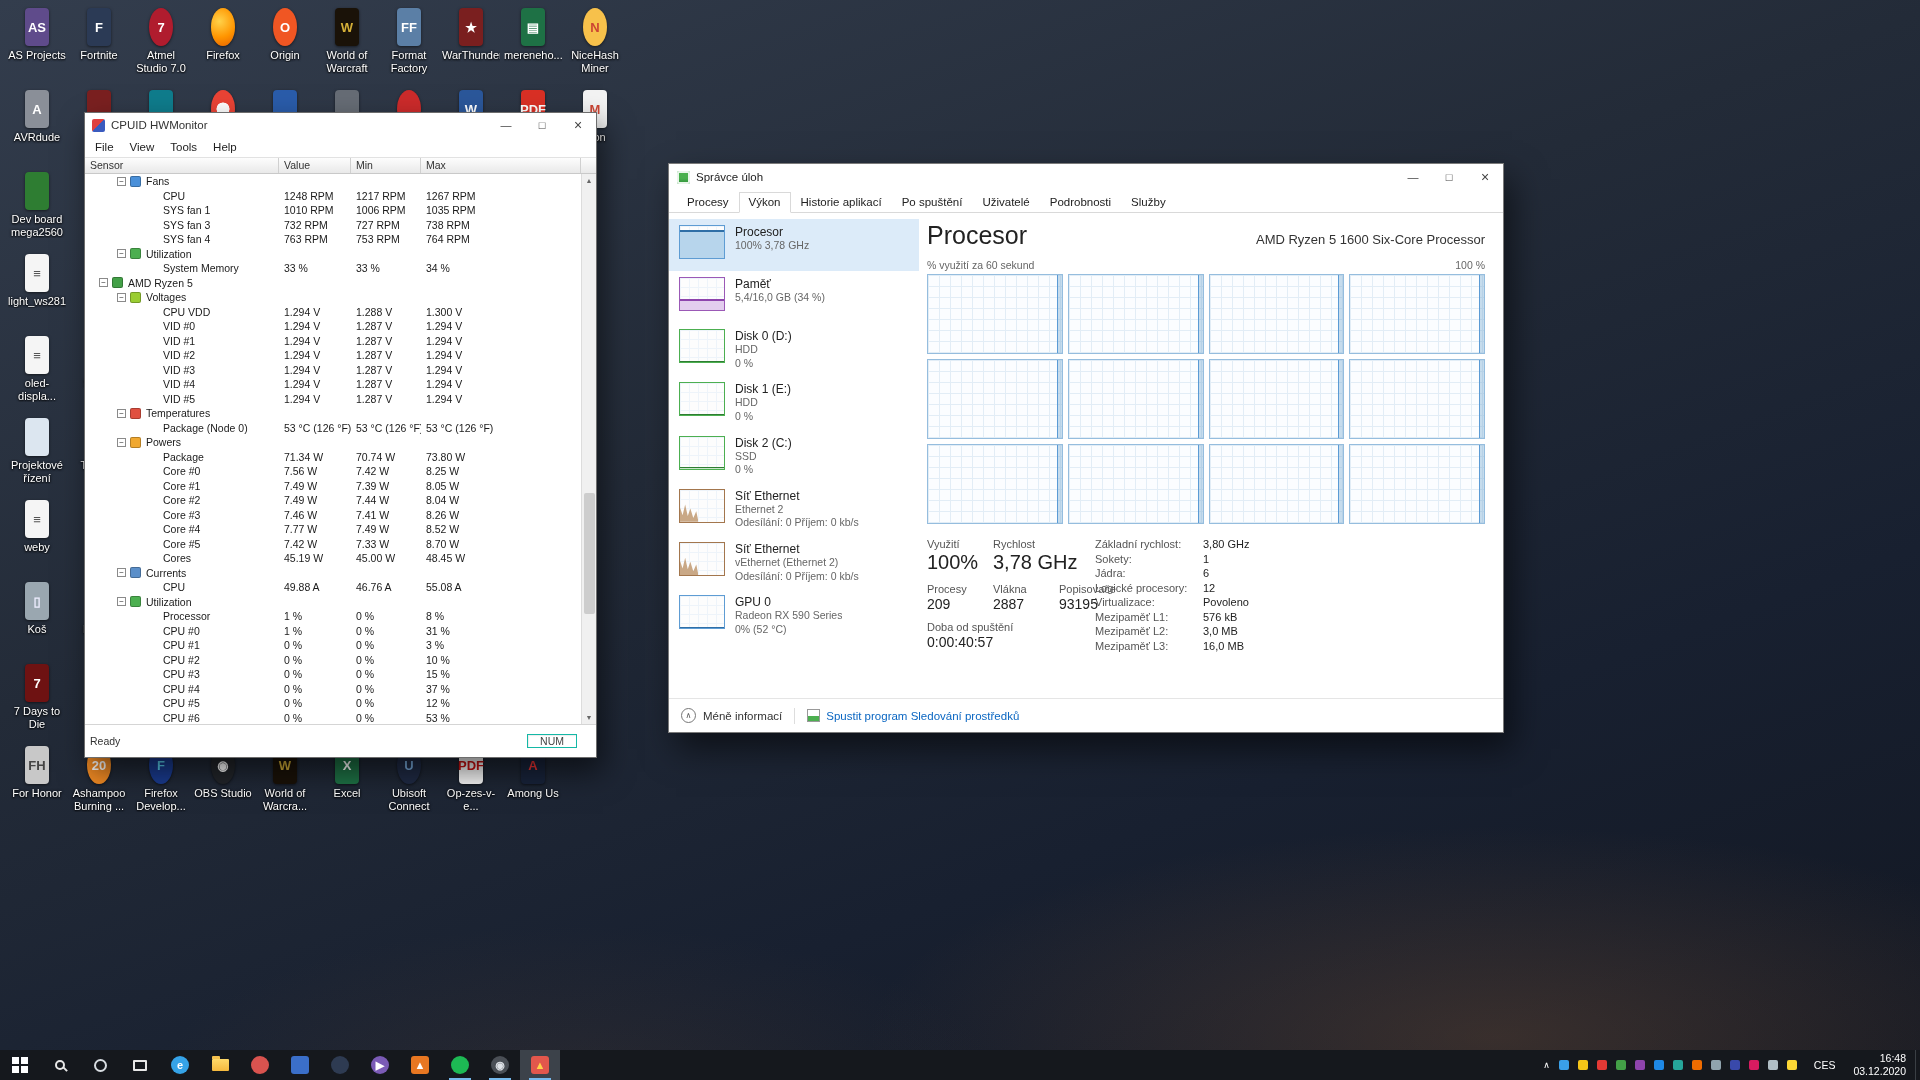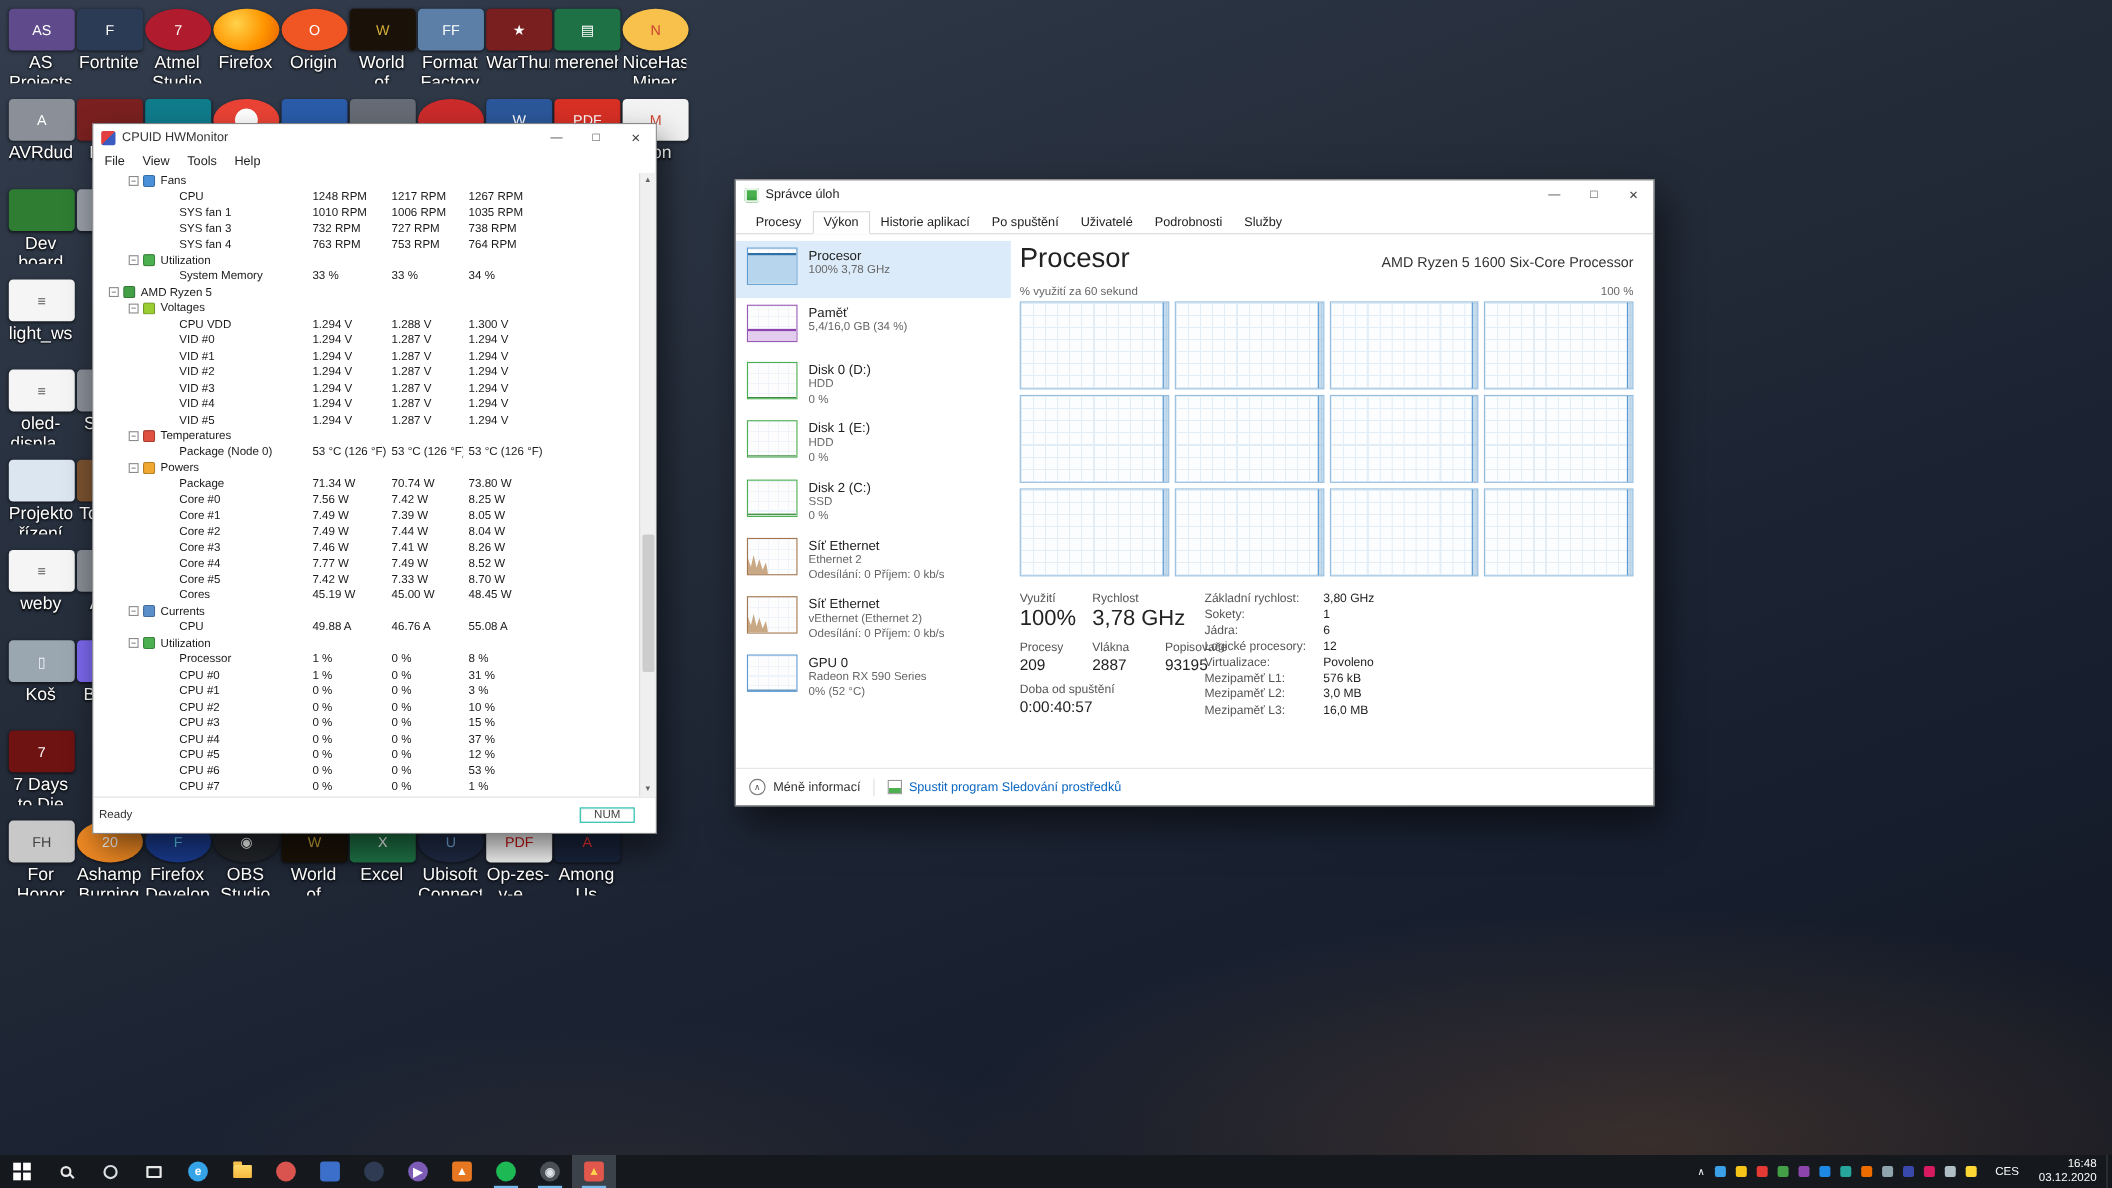--- a/index.html
+++ b/index.html
@@ -4,24 +4,24 @@
 <style>
 *{margin:0;padding:0;box-sizing:border-box}
 html,body{width:1920px;height:1080px;overflow:hidden;font-family:"Liberation Sans",sans-serif;background:#10141b}
 #desktop{position:absolute;inset:0;
  background:
   radial-gradient(900px 300px at 78% 96%, rgba(125,85,55,.35), rgba(0,0,0,0) 70%),
   radial-gradient(600px 220px at 30% 100%, rgba(95,70,50,.22), rgba(0,0,0,0) 70%),
   linear-gradient(160deg,#333d4d 0%,#232b38 40%,#182030 70%,#121722 100%);}
 #desktop-icons{position:absolute;inset:0;z-index:1}
 .dicon{position:absolute;width:58px;text-align:center;cursor:pointer}
-.dimg{width:60px;height:38px;margin:0 auto;border-radius:4px;display:flex;align-items:center;justify-content:center;
- font-size:13px;font-weight:normal;box-shadow:0 1px 3px rgba(0,0,0,.55)}
+.dimg{width:24px;height:38px;margin:0 auto;border-radius:4px;display:flex;align-items:center;justify-content:center;
+ font-size:13px;font-weight:bold;box-shadow:0 1px 3px rgba(0,0,0,.55)}
 .dimg.round{border-radius:50%}
-.dlabel{margin-top:3px;font-size:16px;color:#fff;text-shadow:0 1px 2px #000,0 0 3px rgba(0,0,0,.8);line-height:1.15;max-height:27px;overflow:hidden}
+.dlabel{margin-top:3px;font-size:11px;color:#fff;text-shadow:0 1px 2px #000,0 0 3px rgba(0,0,0,.8);line-height:1.15;max-height:27px;overflow:hidden}
 
 
 #hwmonitor{position:absolute;left:84px;top:112px;width:513px;height:646px;background:#fff;border:1px solid #6d6d6d;
  box-shadow:6px 14px 28px rgba(0,0,0,.55);display:flex;flex-direction:column;z-index:5}
 .hw-titlebar{height:24px;display:flex;align-items:center;padding-left:7px;font-size:11.5px;color:#333;background:#fff;flex:none}
 .hw-appicon{width:13px;height:13px;margin-right:6px;border-radius:2px;background:linear-gradient(135deg,#e04040 0 50%,#3a5bbf 50% 100%)}
 .wcontrols{margin-left:auto;display:flex;height:100%}
 .wbtn{width:36px;height:100%;display:flex;align-items:center;justify-content:center;font-size:11px;color:#444;cursor:pointer}
 .wbtn.closebtn{font-size:14px}
 .hw-menubar{height:20px;display:flex;align-items:center;font-size:11.5px;color:#222;padding-left:2px;background:#fff;flex:none}
@@ -293,20 +293,26 @@
           <span class="wbtn">□</span>
           <span class="wbtn closebtn">×</span>
         </span>
     </div>
     <div class="hw-menubar" id="hw-menubar">
         <span class="menuitem">File</span>
         <span class="menuitem">View</span>
         <span class="menuitem">Tools</span>
         <span class="menuitem">Help</span>
       </div>
+    <div class="hw-header" id="hw-header">
+        <div class="hw-hc hw-c1">Sensor</div>
+        <div class="hw-hc hw-c2">Value</div>
+        <div class="hw-hc hw-c3">Min</div>
+        <div class="hw-hc hw-c4">Max</div>
+      </div>
     <div class="hw-rows" id="hw-rows">
       <div class="vscroll">
         <span class="scr-arrow">▲</span>
         <span class="scr-thumb"></span>
         <span class="scr-arrow down">▼</span>
       </div>
     <div class="hwrow">
           <div class="hw-c1 lvl2">
             <span class="expander">−</span>
             <span class="gicon fan"></span>

